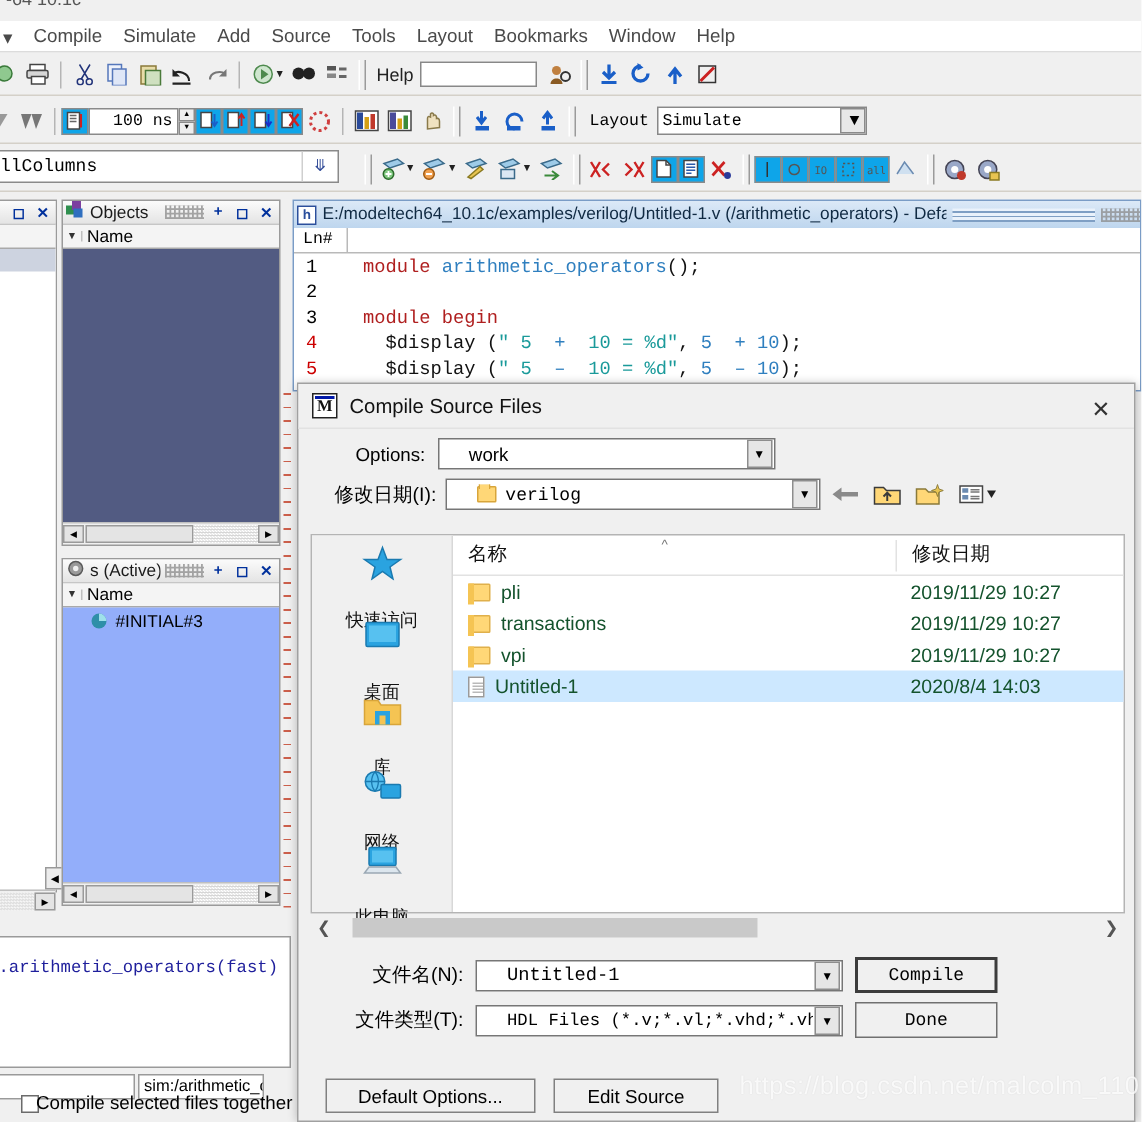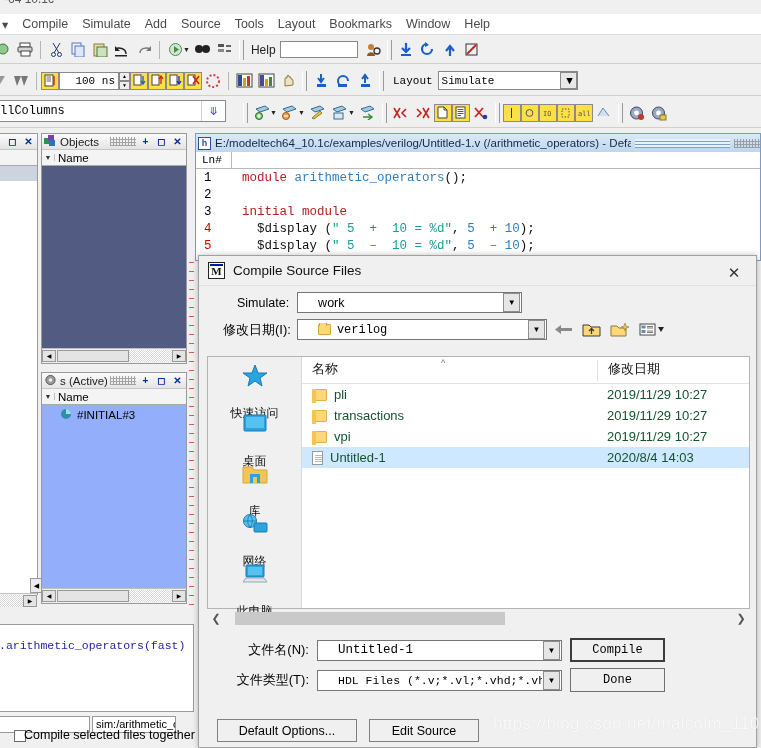--- a/index.html
+++ b/index.html
@@ -36,21 +36,21 @@
   .tb1 { top:36px; height:28px; }
   .tb2 { top:66px; height:30px; }
   .tb3 { top:98px; height:30px; }
 
   .tgrip { width:5px; height:20px; border-left:1px solid #fff; border-right:1px solid #9a9a9a; margin:0 3px; flex:none;}
   .tsep  { width:1px; height:18px; background:#b5b5b5; margin:0 4px; flex:none;}
   .tbtn {
     width:22px; height:22px; flex:none; display:flex; align-items:center; justify-content:center;
     font-size:12px; line-height:1; color:#333; position:relative;
   }
-  .tbtn.framed { border:1px solid #8a8a8a; background:#fde047; width:18px; height:18px; }
+  .tbtn.framed { border:1px solid #8a8a8a; background:#0ea5e9; width:18px; height:18px; }
   .tbtn svg { display:block; }
   .arrowdn { font-size:7px; color:#222; margin-left:-3px; margin-right:2px; }
 
   .helpbox { display:flex; align-items:center; gap:4px; padding:0 4px; }
   .helplabel { font-size:12px; color:#222; }
   .helpinput { width:78px; height:17px; border:1px solid #888; background:#fff; }
 
   .nsbox { width:60px; height:18px; border:1px solid #8a8a8a; background:#fff;
            display:flex; align-items:center; justify-content:flex-end; padding-right:3px;
            font-family:"Liberation Mono", monospace; font-size:11px; }
@@ -692,21 +692,21 @@
       <div class="crow">
         <span class="gut">1</span>
         <span class="src"><span class="kw">module</span> <span class="id2">arithmetic_operators</span><span class="fn">();</span></span>
       </div>
       <div class="crow">
         <span class="gut">2</span>
         <span class="src"></span>
       </div>
       <div class="crow">
         <span class="gut">3</span>
-        <span class="src"><span class="kw">initial module</span></span>
+        <span class="src"><span class="kw">module begin</span></span>
       </div>
       <div class="crow">
         <span class="gut red">4</span>
         <span class="src">  <span class="fn">$display (</span><span class="str">" 5</span>  <span class="id2">+</span>  <span class="str">10 = %d"</span><span class="fn">,</span> <span class="num">5</span>  <span class="id2">+</span> <span class="num">10</span><span class="fn">);</span></span>
       </div>
       <div class="crow">
         <span class="gut red">5</span>
         <span class="src">  <span class="fn">$display (</span><span class="str">" 5</span>  <span class="id2">–</span>  <span class="str">10 = %d"</span><span class="fn">,</span> <span class="num">5</span>  <span class="id2">–</span> <span class="num">10</span><span class="fn">);</span></span>
       </div>
     </div>
@@ -714,21 +714,21 @@
 
   <div id="dlg">
 
     <div class="dtitle">
       <span class="mlogo">M</span>
       <span>Compile Source Files</span>
     </div>
     <div class="dclose">✕</div>
 
     <div class="libRow">
-      <span class="lbl">Simulate:</span>
+      <span class="lbl">Options:</span>
       <div class="combo" style="width:225px;">
         <span class="cval">work</span>
         <span class="cdd">▼</span>
       </div>
     </div>
 
     <div class="lookRow">
       <span class="lbl">修改日期(I):</span>
       <div class="combo">
         <span class="cval">

